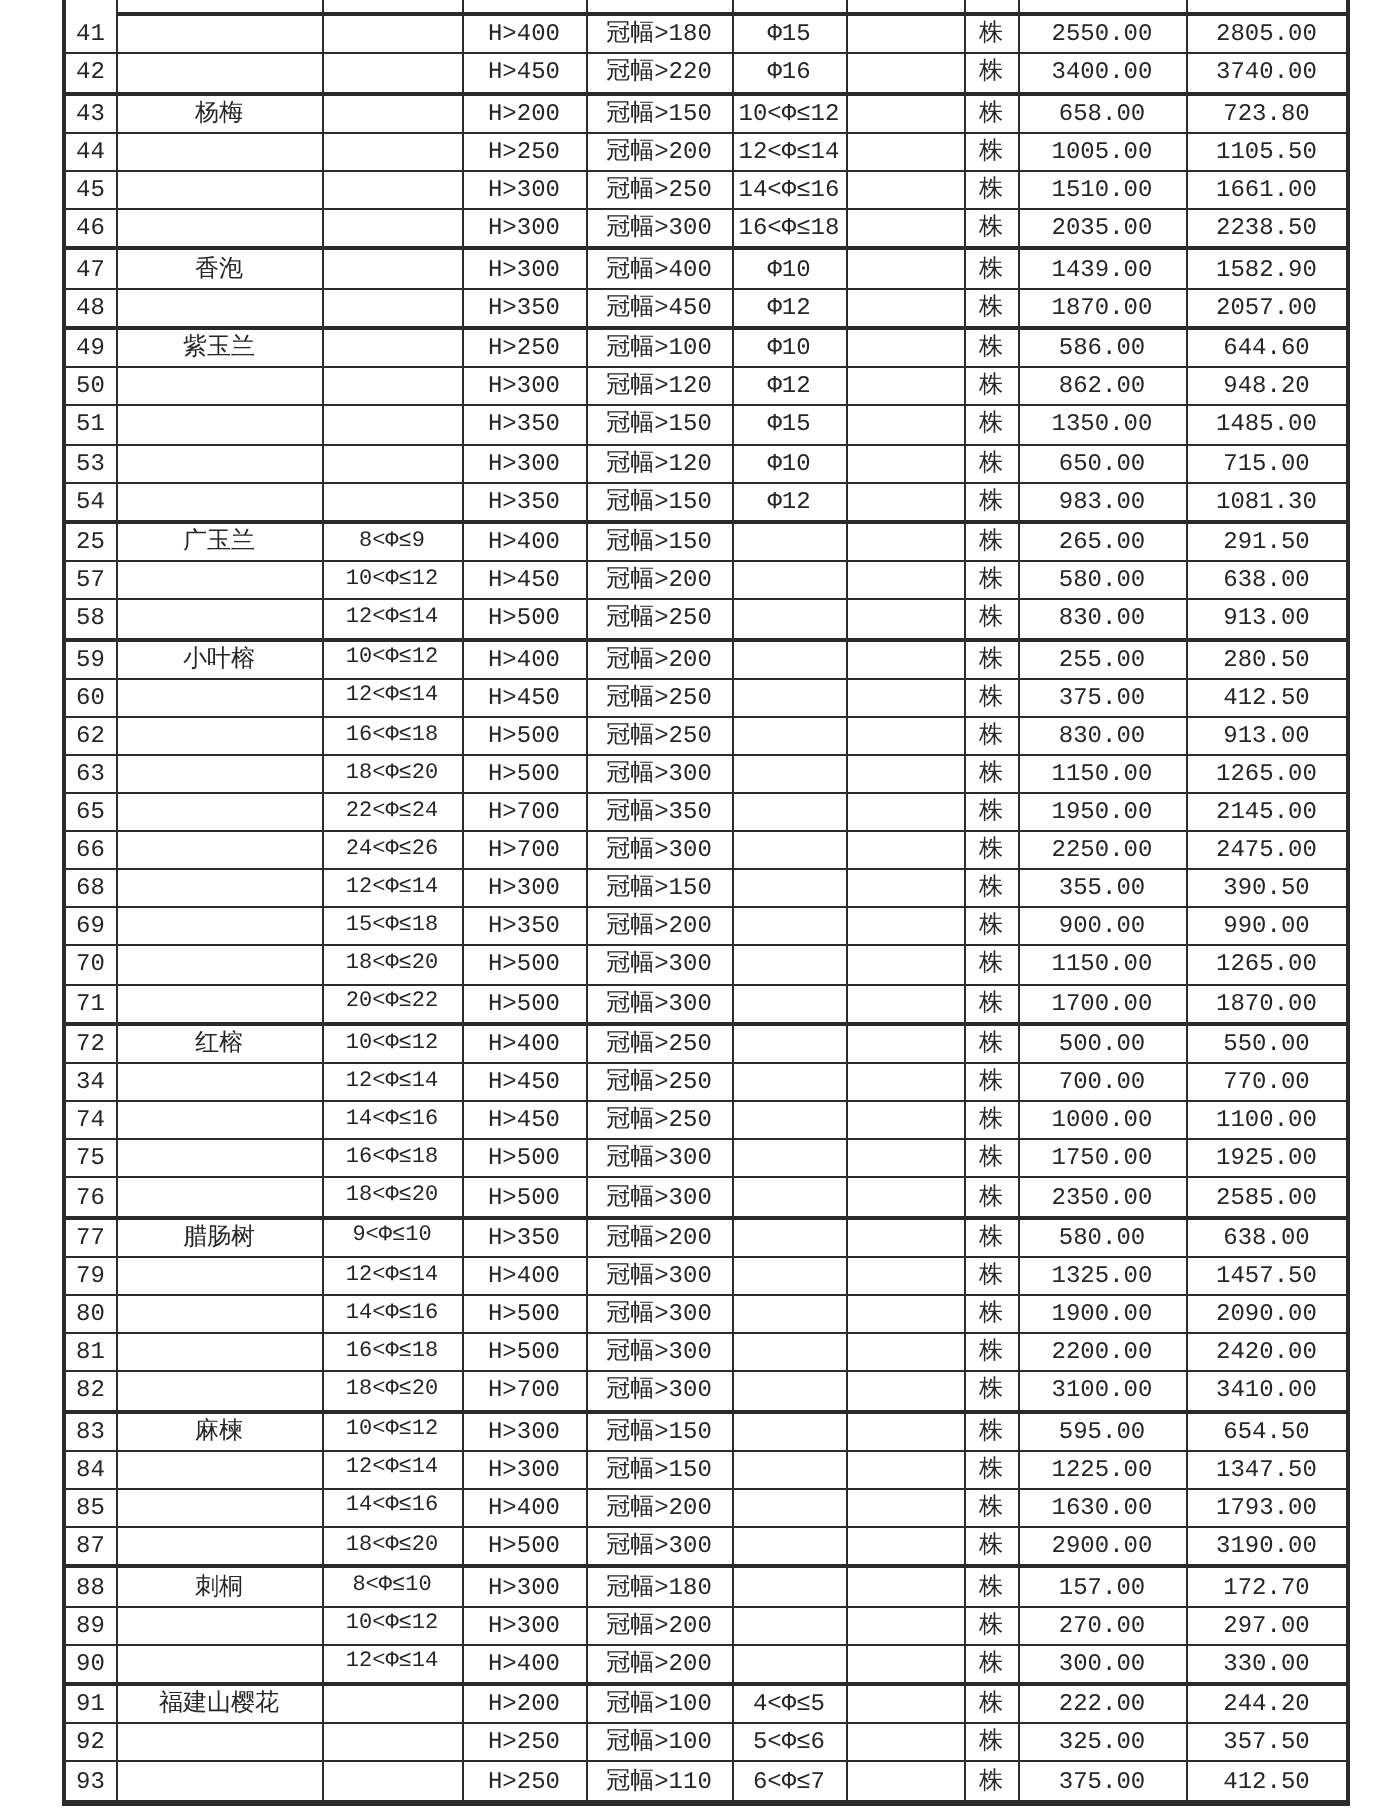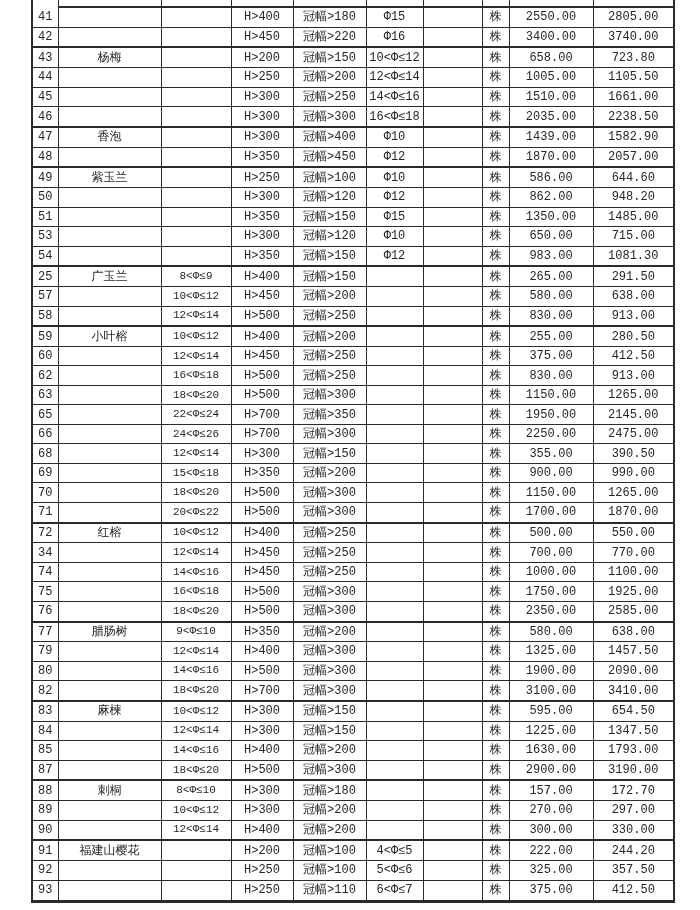--- a/index.html
+++ b/index.html
@@ -486,20 +486,32 @@
           <td class="col-spec">14&lt;Φ≤16</td>
           <td class="col-height">H&gt;500</td>
           <td class="col-crown_width">冠幅&gt;300</td>
           <td class="col-diameter"></td>
           <td class="col-note"></td>
           <td class="col-unit">株</td>
           <td class="col-price">1900.00</td>
           <td class="col-price_adjusted">2090.00</td>
         </tr>
         <tr>
+          <td class="col-row_number">81</td>
+          <td class="col-plant_name"></td>
+          <td class="col-spec">16&lt;Φ≤18</td>
+          <td class="col-height">H&gt;500</td>
+          <td class="col-crown_width">冠幅&gt;300</td>
+          <td class="col-diameter"></td>
+          <td class="col-note"></td>
+          <td class="col-unit">株</td>
+          <td class="col-price">2200.00</td>
+          <td class="col-price_adjusted">2420.00</td>
+        </tr>
+        <tr>
           <td class="col-row_number">82</td>
           <td class="col-plant_name"></td>
           <td class="col-spec">18&lt;Φ≤20</td>
           <td class="col-height">H&gt;700</td>
           <td class="col-crown_width">冠幅&gt;300</td>
           <td class="col-diameter"></td>
           <td class="col-note"></td>
           <td class="col-unit">株</td>
           <td class="col-price">3100.00</td>
           <td class="col-price_adjusted">3410.00</td>

